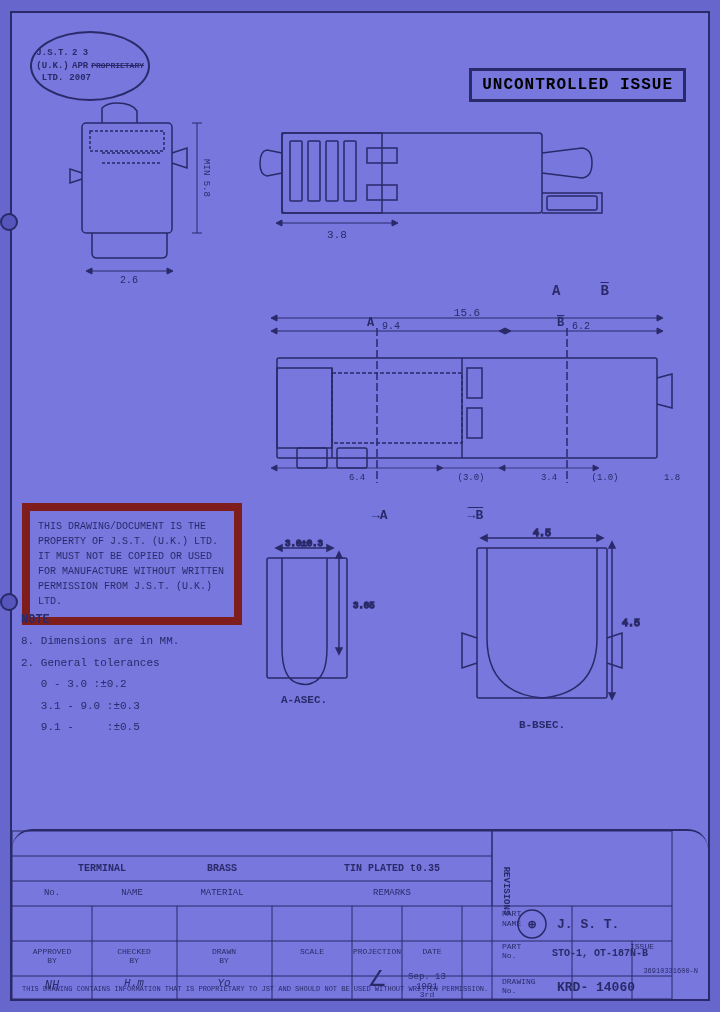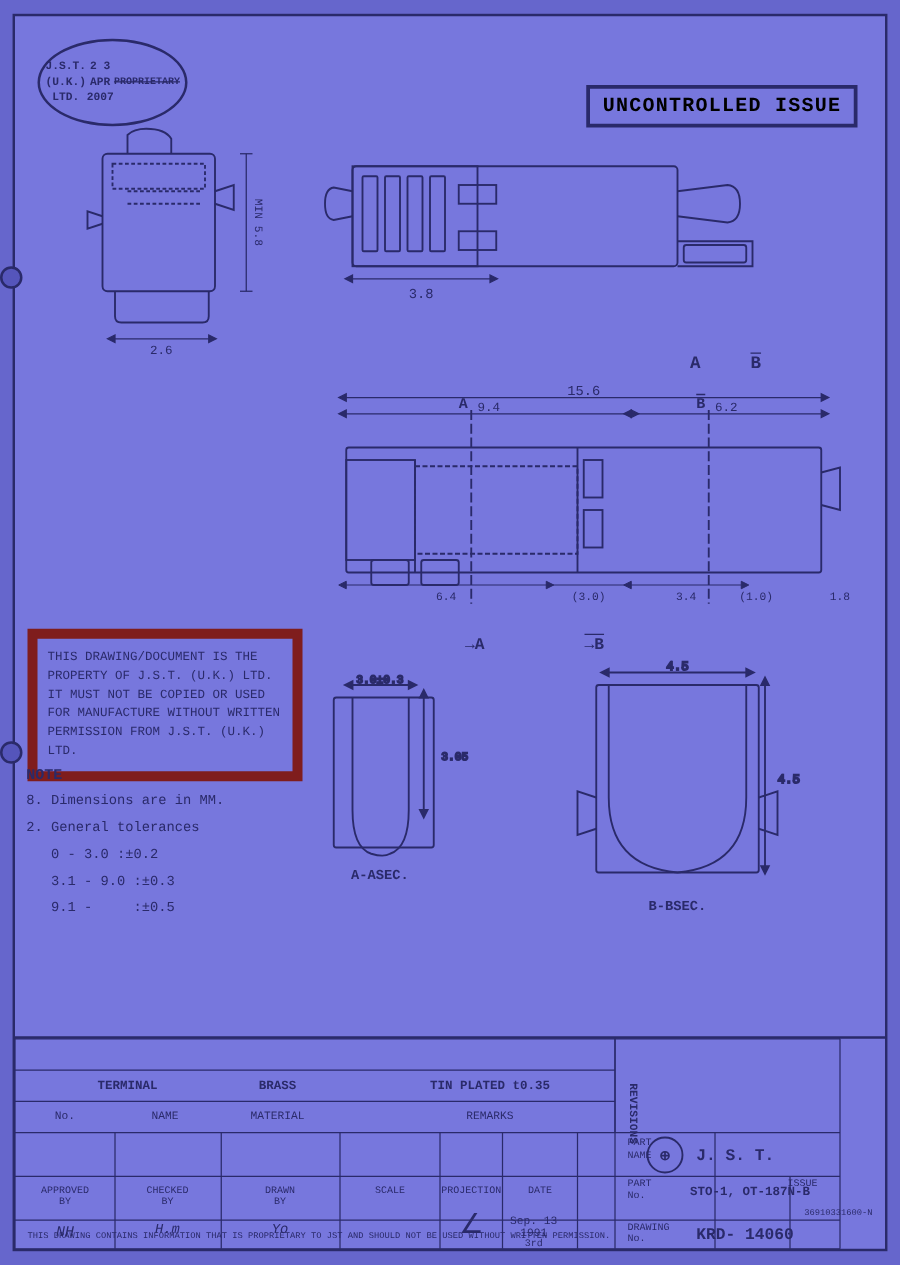--- a/index.html
+++ b/index.html
@@ -99,20 +99,21 @@
     }
 
     
     .title-block {
       position: absolute;
       bottom: 0;
       left: 0;
       right: 0;
       height: 170px;
       border-top: 2px solid #2a2a6a;
+      border-radius: 20px;
     }
 
     
     svg {
       overflow: visible;
     }
 
     
     .footer-text {
       position: absolute;

